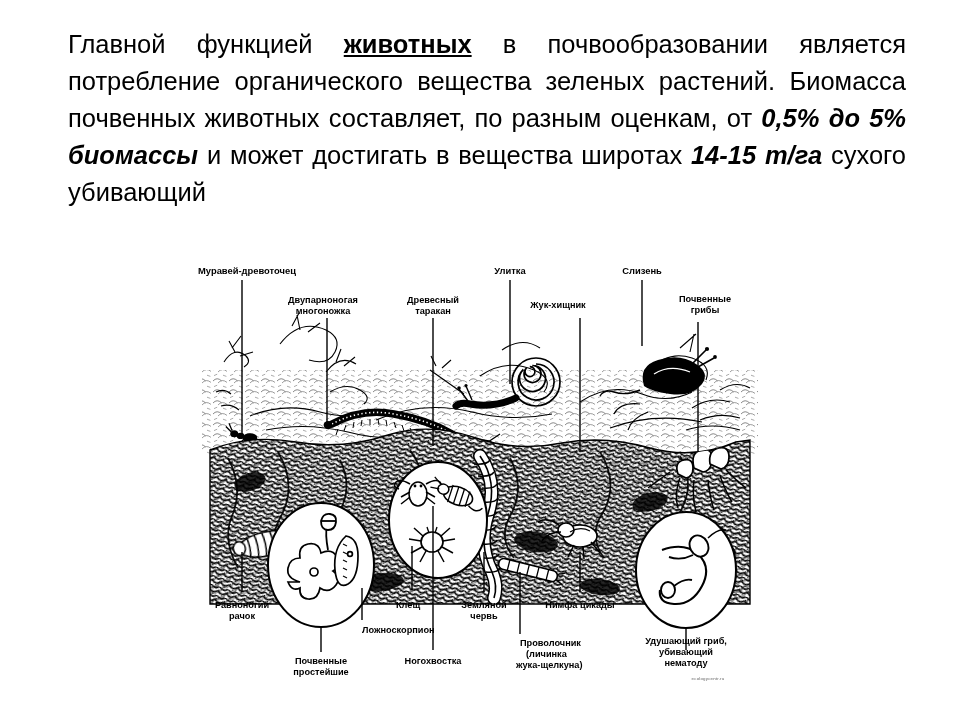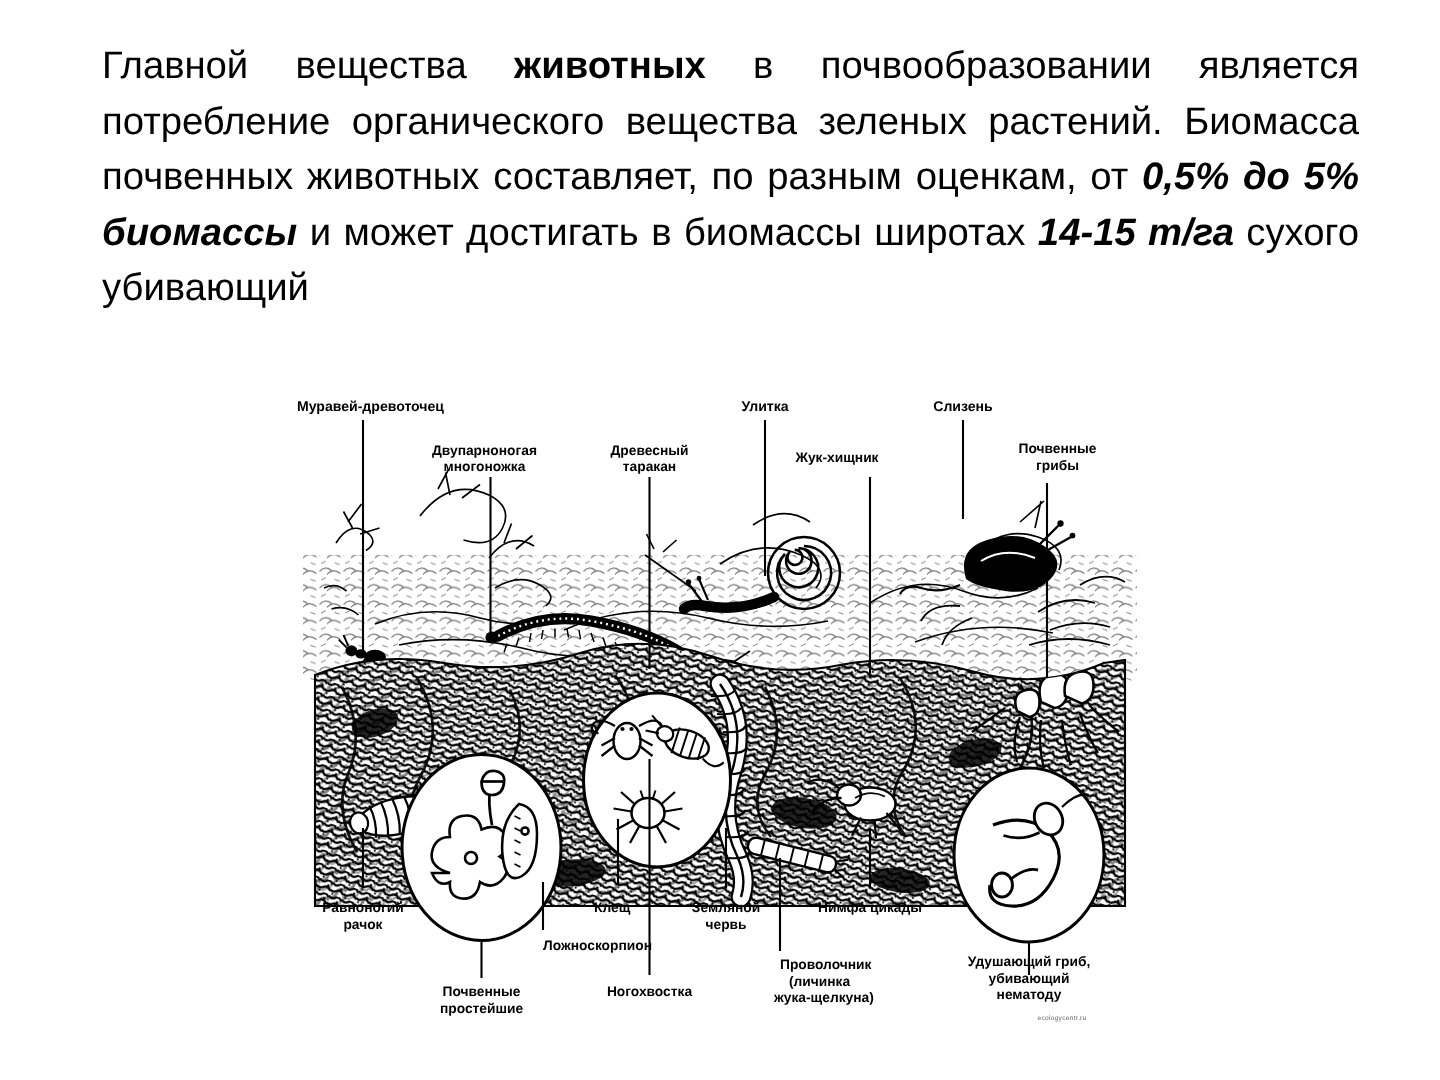--- a/index.html
+++ b/index.html
@@ -16,21 +16,21 @@
   #slide-text{
     position:absolute;
     left:68px; top:26px; width:838px;
     font-size:25.5px;
     line-height:37px;
     color:#000;
     text-align:justify;
     text-justify:inter-word;
     letter-spacing:0px;
   }
-  #slide-text .b{font-weight:bold;}
+  #slide-text .b{font-weight:bold;text-decoration:underline;}
   #slide-text .bi{font-weight:bold;font-style:italic;}
   
   #slide-text p{margin:0;}
   #slide-text p:after{content:"";display:inline-block;width:100%;}
 
   
   #figure{
     position:absolute;
     left:180px; top:252px;
     width:600px; height:440px;
@@ -44,21 +44,21 @@
     font-size:9.2px;
   }
   .lbl-top{font-size:9.4px;}
   .lead{stroke:#000;stroke-width:1.4;fill:none;}
   .wm{font-size:4.4px;fill:#666;font-weight:normal;letter-spacing:0.2px;}
 </style>
 </head>
 <body>
 
 <div id="slide-text">
-  <p><span>Главной вещества </span><span class="b">животных</span><span> в почвообразовании является потребление органического вещества зеленых растений. Биомасса почвенных животных составляет, по разным оценкам, от </span><span class="bi">0,5% до 5% биомассы</span><span> и может достигать в биомассы широтах </span><span class="bi">14-15 т/га</span><span> сухого убивающий</span></p>
+  <p><span>Главной функцией </span><span class="b">животных</span><span> в почвообразовании является потребление органического вещества зеленых растений. Биомасса почвенных животных составляет, по разным оценкам, от </span><span class="bi">0,5% до 5% биомассы</span><span> и может достигать в вещества широтах </span><span class="bi">14-15 т/га</span><span> сухого убивающий</span></p>
 </div>
 
 <div id="figure">
 <svg viewBox="0 0 600 440" xmlns="http://www.w3.org/2000/svg">
   <defs>
 
     <pattern id="soilA" width="9" height="9" patternUnits="userSpaceOnUse" patternTransform="rotate(18)">
       <rect width="9" height="9" fill="#ffffff"></rect>
       <path d="M0 1 Q2.4 3.2 4.6 1.1 T9 2.4" stroke="#000" stroke-width="1.5" fill="none"></path>
       <path d="M-1 5.4 Q1.8 7.6 4 5.6 T9 6.9" stroke="#000" stroke-width="1.5" fill="none"></path>

